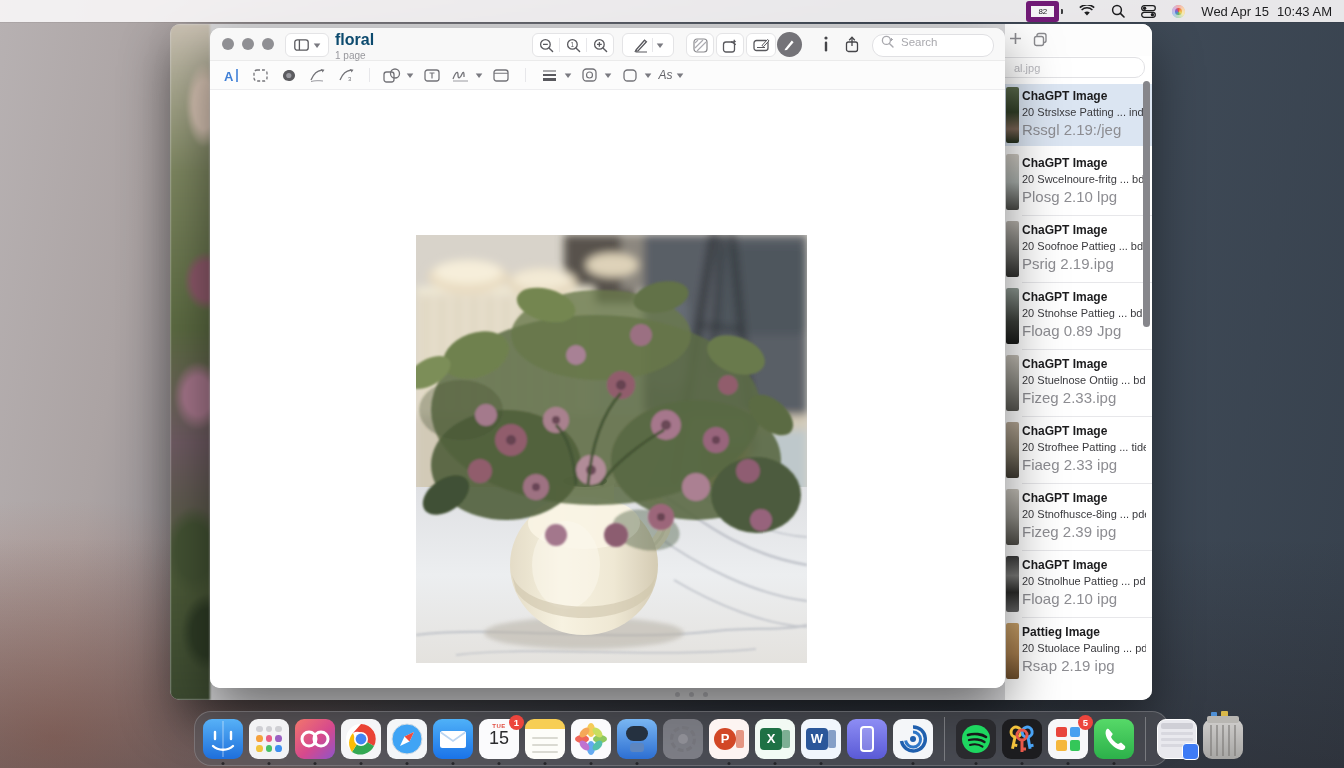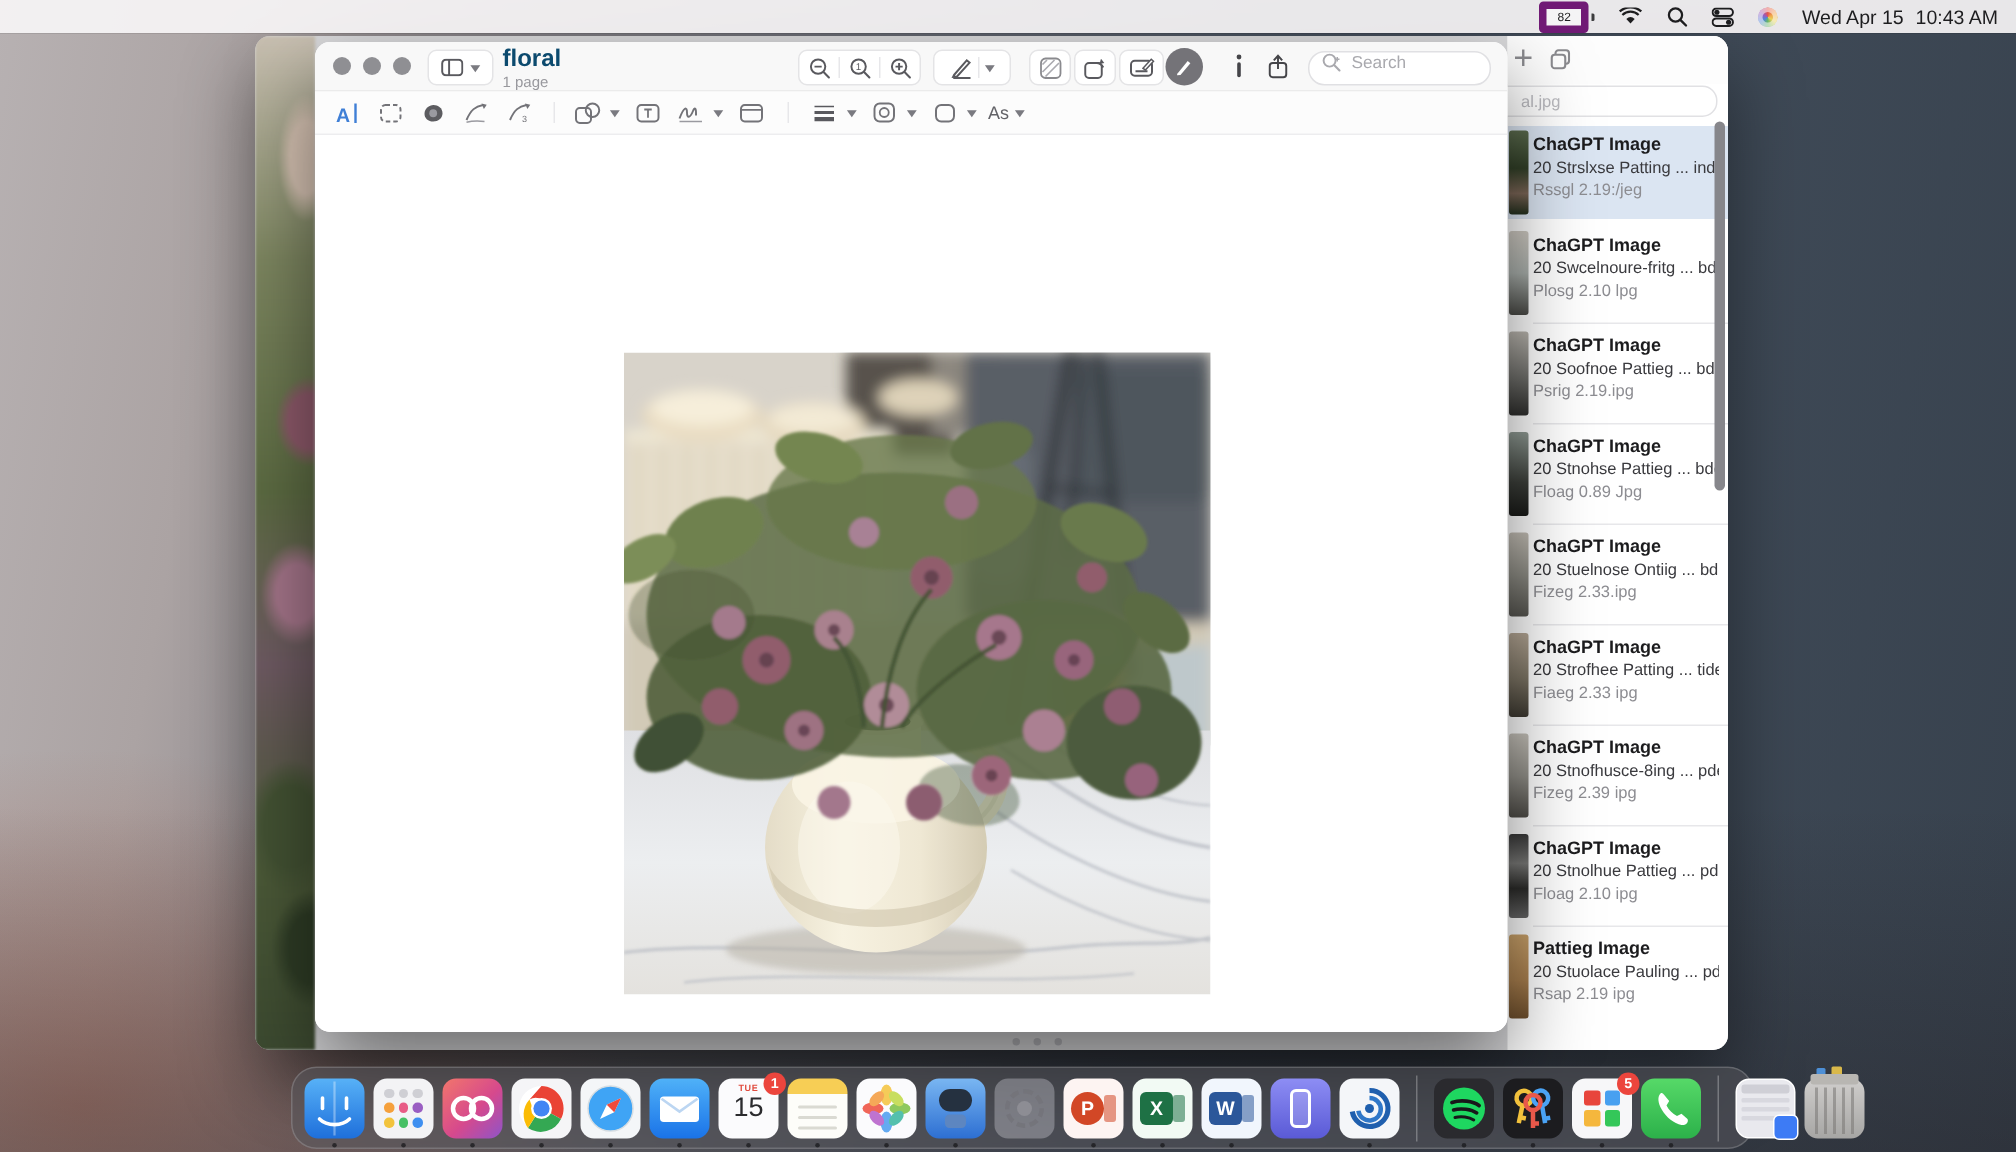--- a/index.html
+++ b/index.html
@@ -45,21 +45,21 @@
   .fl-topbar{position:relative;height:32px;background:#fdfdfd;}
   .fl-topbar .tb-ico{position:absolute;top:8px;color:#8a8a8e;font-size:14px;line-height:14px;}
   .fl-field{position:absolute;left:-26px;top:33px;width:166px;height:21px;border:1px solid #e1e1e4;
     border-radius:10px;background:#fff;font-size:11px;color:#b9b9be;line-height:21px;padding-left:34px;box-sizing:border-box;}
   .fl-items{position:absolute;left:0;top:60px;right:0;bottom:0;}
   .fl-item{position:relative;height:62px;margin-bottom:5px;padding:5px 6px 0 17px;box-sizing:border-box;}
   .fl-item.selected{background:#dbe5f2;}
   .fl-item .thumb{position:absolute;left:1px;top:3px;width:13px;height:56px;border-radius:2px;}
   .fl-item .t{font-size:12px;font-weight:bold;color:#1c1c1e;white-space:nowrap;overflow:hidden;}
   .fl-item .s{font-size:11px;color:#3a3a3e;margin-top:3px;white-space:nowrap;overflow:hidden;}
-  .fl-item .m{font-size:11px;color:#8d8d92;margin-top:3px;white-space:nowrap;overflow:hidden;}
+  .fl-item .m{font-size:15px;color:#8d8d92;margin-top:3px;white-space:nowrap;overflow:hidden;}
   .fl-item .div{position:absolute;left:17px;right:0;bottom:-3px;height:1px;background:#e7e7ea;}
   .th0{background:linear-gradient(180deg,#5b6b4e,#324028 45%,#7c6657 75%,#23301e);}
   .th1{background:linear-gradient(180deg,#cfcac2,#aab0ac 50%,#4a4a46);}
   .th2{background:linear-gradient(180deg,#b9b5ae,#6f6f6b 55%,#2f2f2d);}
   .th3{background:linear-gradient(180deg,#8f9a93,#3c3f3a 60%,#191a18);}
   .th4{background:linear-gradient(180deg,#c3beb5,#8e8d85 50%,#565550);}
   .th5{background:linear-gradient(180deg,#b5a795,#7c7464 55%,#3e3a32);}
   .th6{background:linear-gradient(180deg,#c6c2ba,#94928b 50%,#4e4c47);}
   .th7{background:linear-gradient(180deg,#3a3a3a,#7a7a78 35%,#2c2c2a 65%,#666);}
   .th8{background:linear-gradient(180deg,#caa26a,#a97f4e 55%,#6e4f2d);}
@@ -459,21 +459,21 @@
             <circle cx="7.5" cy="7" r="3" fill="none" stroke="#737378" stroke-width="1.2"></circle>
           </svg>
       </span>
       <span class="chev mk-chev">▼</span>
       <span class="mk">
         <svg width="14" height="13" viewBox="0 0 14 13">
             <rect x="1" y="1" width="12" height="11" rx="3.5" fill="none" stroke="#737378" stroke-width="1.3"></rect>
           </svg>
       </span>
       <span class="chev mk-chev">▼</span>
-      <span class="mk as-label" style="width:auto;">As</span>
+      <span class="mk as-label" style="width:auto;font-style:italic;">As</span>
       <span class="chev mk-chev">▼</span>
     </div>
 
     <div class="pv-content">
 
       <svg class="photo" viewBox="0 0 391 428">
         <defs>
           <filter id="b5" x="-20%" y="-20%" width="140%" height="140%">
               <feGaussianBlur stdDeviation="4.5"></feGaussianBlur>
             </filter>

